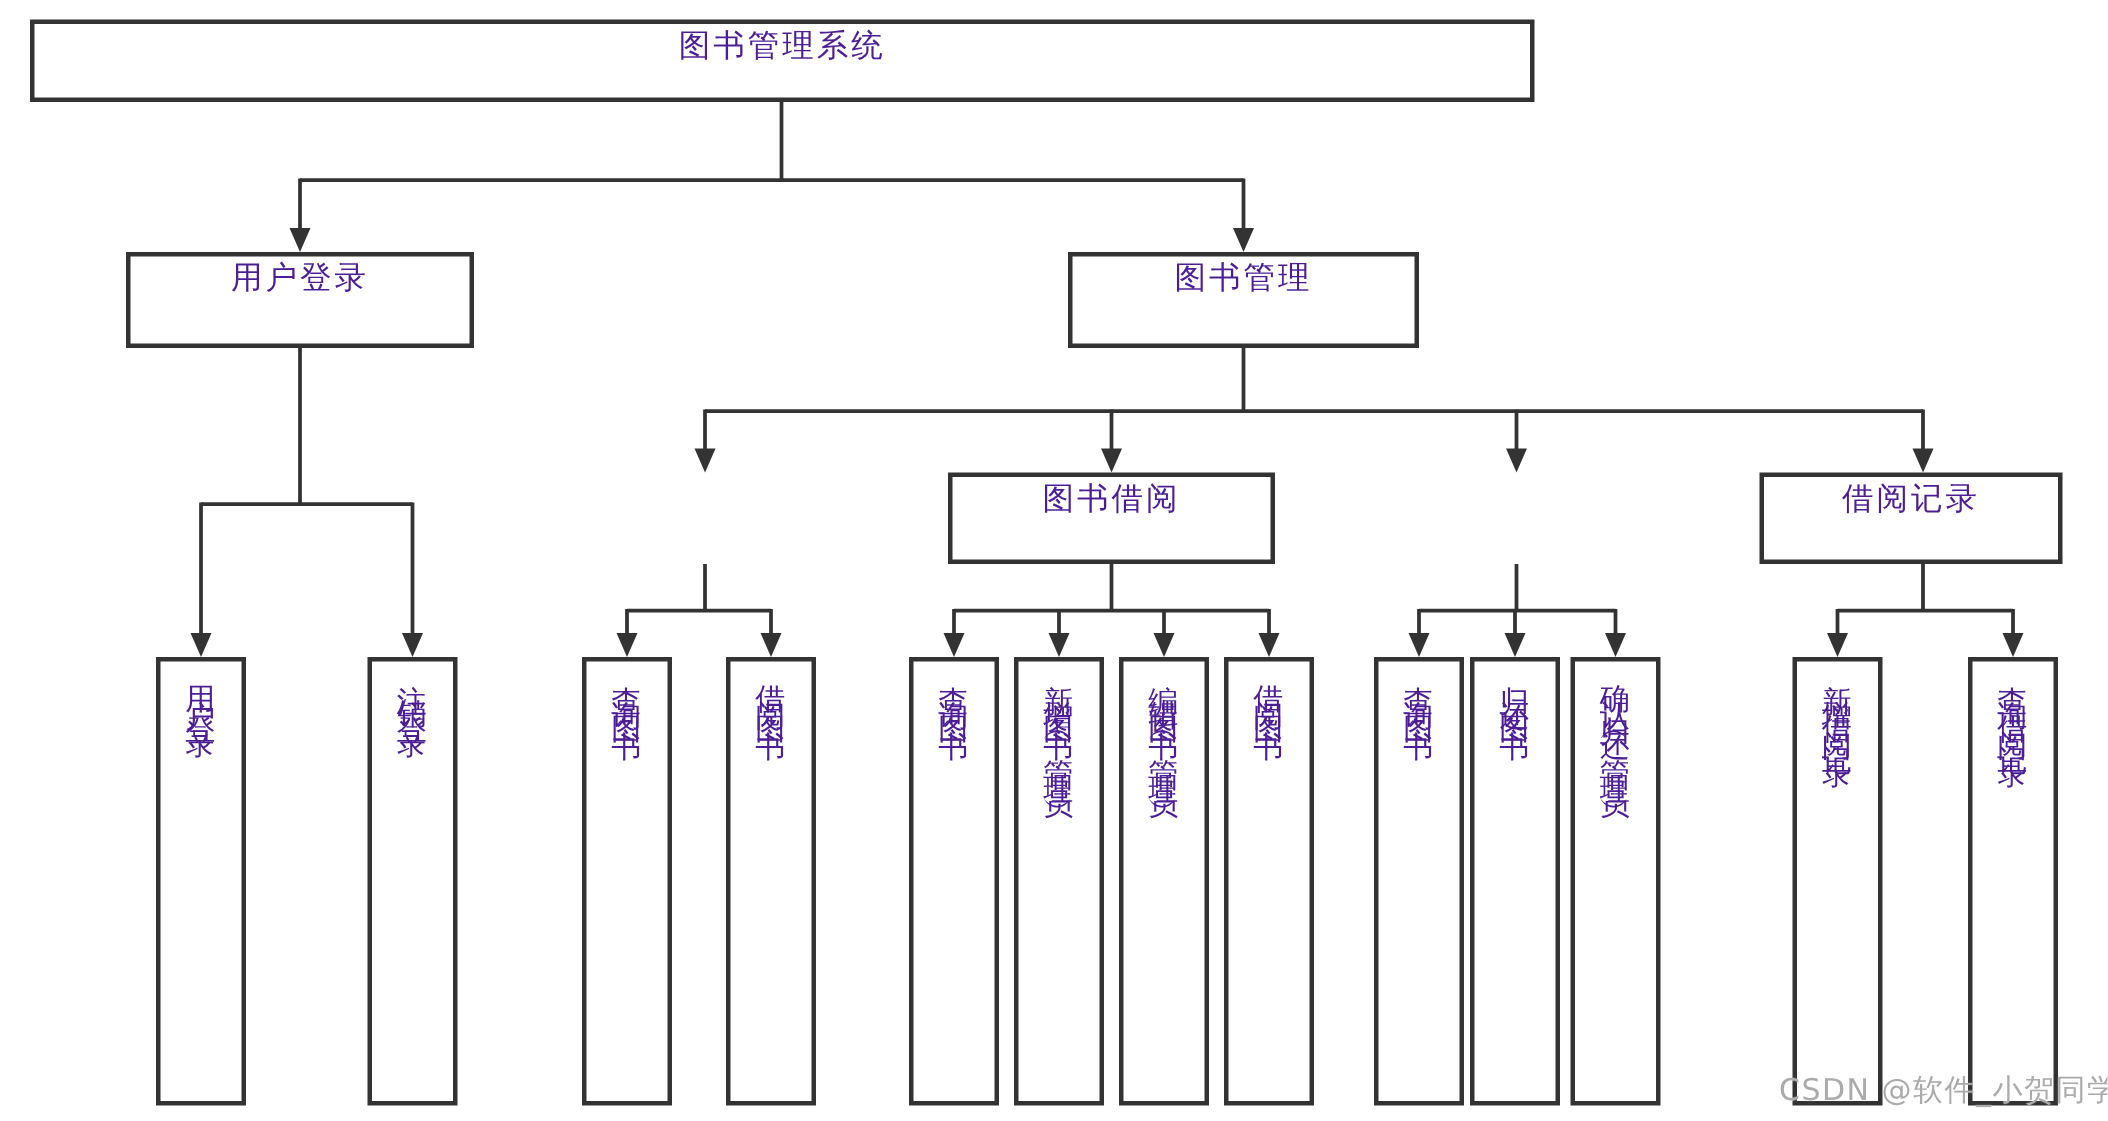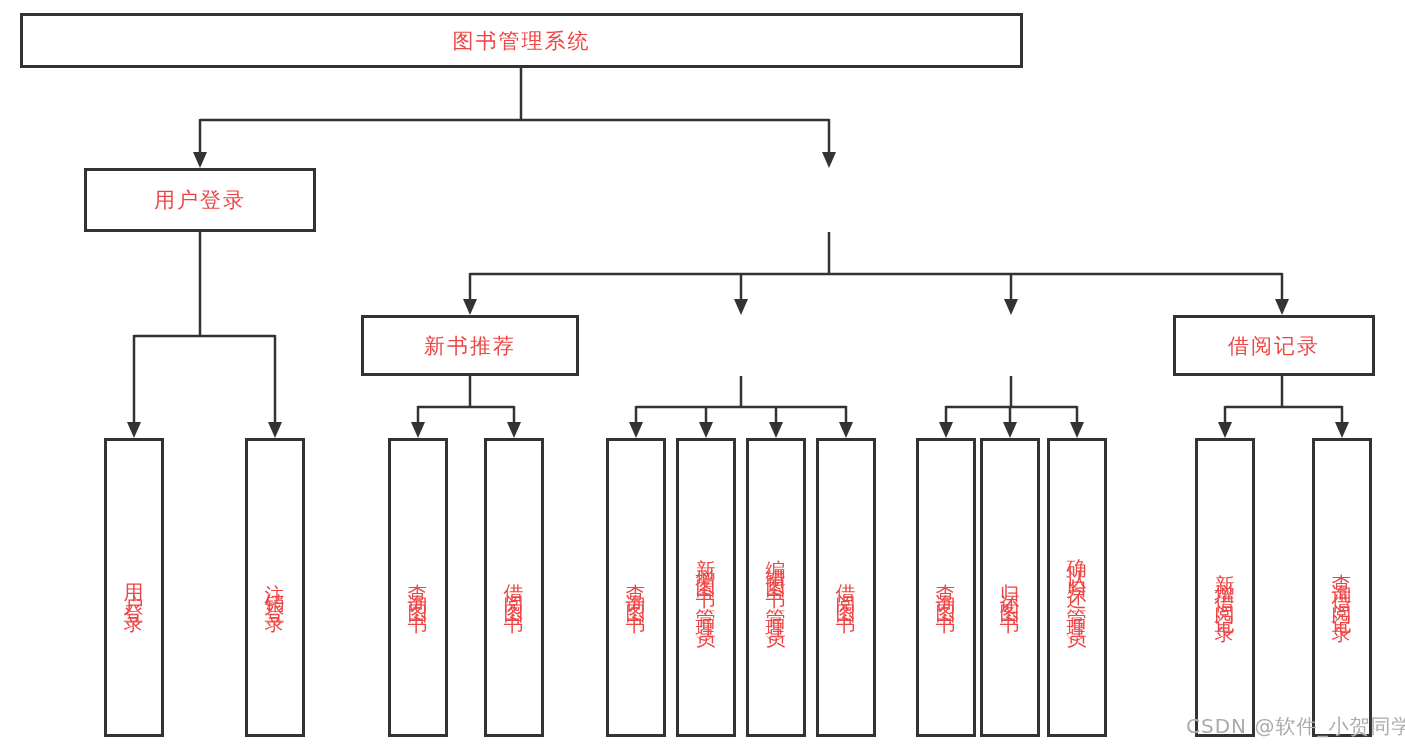--- a/index.html
+++ b/index.html
@@ -11,23 +11,23 @@
     font-family: "DejaVu Sans", sans-serif;
   }
   #stage { position: absolute; inset: 0; width: 1405px; height: 747px; }
   #connectors { position: absolute; left: 0; top: 0; }
   .node {
     position: absolute;
     box-sizing: border-box;
     border: 3px solid #333333;
     background: #ffffff;
     display: flex;
-    align-items: center;
+    align-items: flex-start;
     justify-content: center;
-    color: #ef4444;
+    color: #4c1d95;
   }
   .hbox .label {
     font-size: 21px;
     letter-spacing: 2px;
     white-space: nowrap;
   }
   .vbox .label {
     writing-mode: vertical-rl;
     text-orientation: mixed;
     font-size: 20px;
@@ -116,23 +116,26 @@
     </g>
   </svg>
 
   <div class="node hbox" style="left:20px; top:13px; width:1003px; height:55px">
     <span class="label">图书管理系统</span>
   </div>
 
   <div class="node hbox" style="left:84px; top:168px; width:232px; height:64px">
     <span class="label">用户登录</span>
   </div>
+  <div class="node hbox" style="left:712px; top:168px; width:234px; height:64px">
+    <span class="label">图书管理</span>
+  </div>
 
-  <div class="node hbox" style="left:361px; top:315px; width:218px; height:61px">
-    <span class="label">新书推荐</span>
+  <div class="node hbox" style="left:632px; top:315px; width:218px; height:61px">
+    <span class="label">图书借阅</span>
   </div>
   <div class="node hbox" style="left:1173px; top:315px; width:202px; height:61px">
     <span class="label">借阅记录</span>
   </div>
 
   <div class="node vbox" style="left:104px; top:438px; width:60px; height:299px">
     <span class="label">用户登录</span>
   </div>
   <div class="node vbox" style="left:245px; top:438px; width:60px; height:299px">
     <span class="label">注销登录</span>

